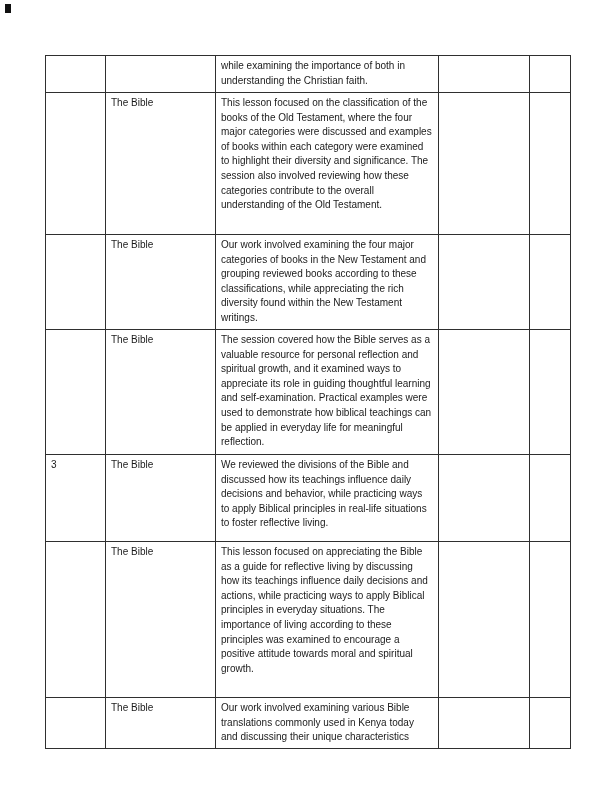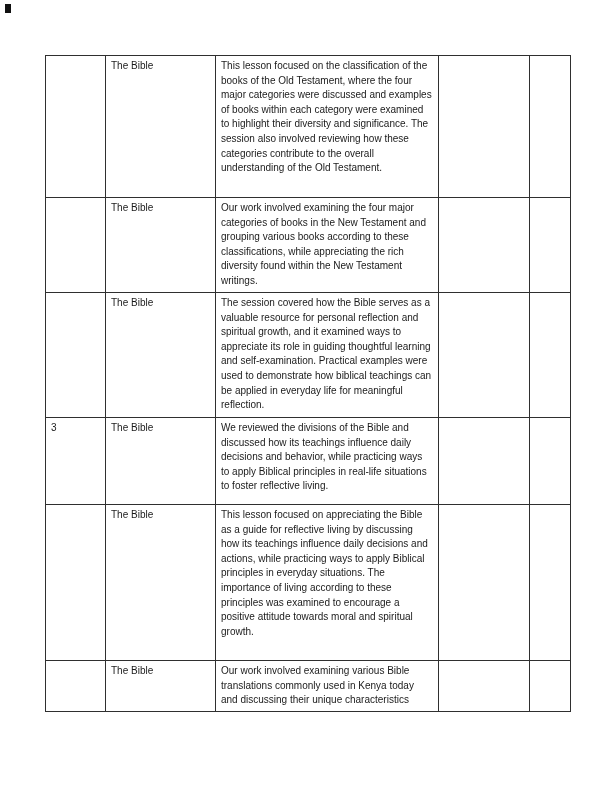--- a/index.html
+++ b/index.html
@@ -65,31 +65,38 @@
 
   <table class="lesson-table">
     <colgroup>
       <col style="width:60px">
       <col style="width:110px">
       <col style="width:223px">
       <col style="width:91px">
       <col style="width:41px">
     </colgroup>
     <tbody>
+      <tr class="r0">
+        <td class="week-col"></td>
+        <td class="topic-col"></td>
+        <td class="desc-col">while examining the importance of both in understanding the Christian faith.</td>
+        <td></td>
+        <td></td>
+      </tr>
       <tr class="r1">
         <td class="week-col"></td>
         <td class="topic-col">The Bible</td>
         <td class="desc-col">This lesson focused on the classification of the books of the Old Testament, where the four major categories were discussed and examples of books within each category were examined to highlight their diversity and significance. The session also involved reviewing how these categories contribute to the overall understanding of the Old Testament.</td>
         <td></td>
         <td></td>
       </tr>
       <tr class="r2">
         <td class="week-col"></td>
         <td class="topic-col">The Bible</td>
-        <td class="desc-col">Our work involved examining the four major categories of books in the New Testament and grouping various books according to these classifications, while appreciating the rich diversity found within the New Testament writings.</td>
+        <td class="desc-col">Our work involved examining the four major categories of books in the New Testament and grouping reviewed books according to these classifications, while appreciating the rich diversity found within the New Testament writings.</td>
         <td></td>
         <td></td>
       </tr>
       <tr class="r3">
         <td class="week-col"></td>
         <td class="topic-col">The Bible</td>
         <td class="desc-col">The session covered how the Bible serves as a valuable resource for personal reflection and spiritual growth, and it examined ways to appreciate its role in guiding thoughtful learning and self-examination. Practical examples were used to demonstrate how biblical teachings can be applied in everyday life for meaningful reflection.</td>
         <td></td>
         <td></td>
       </tr>

